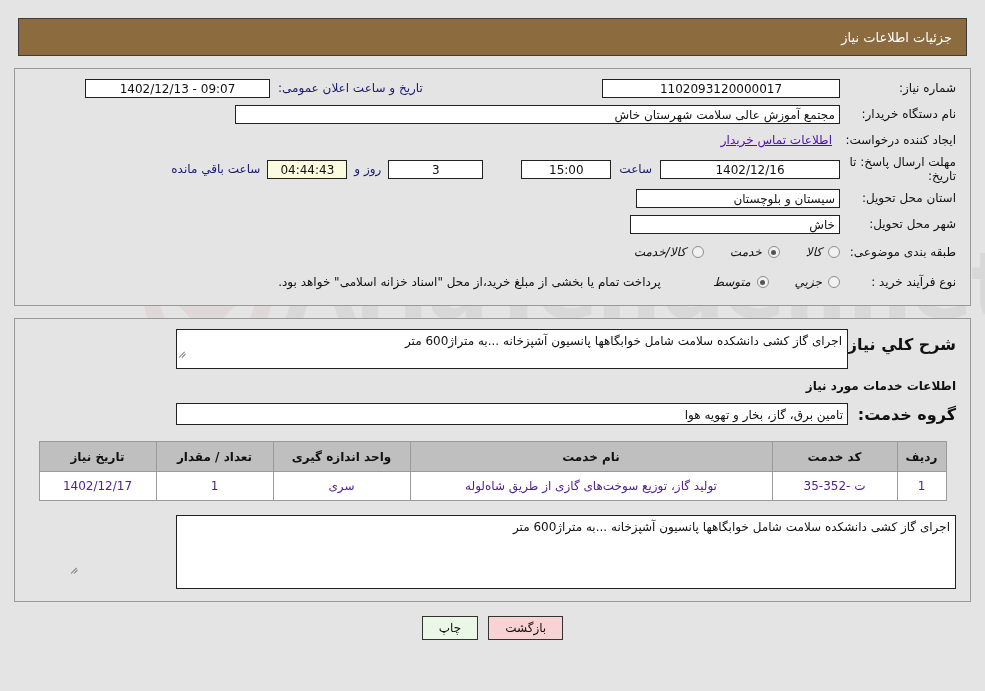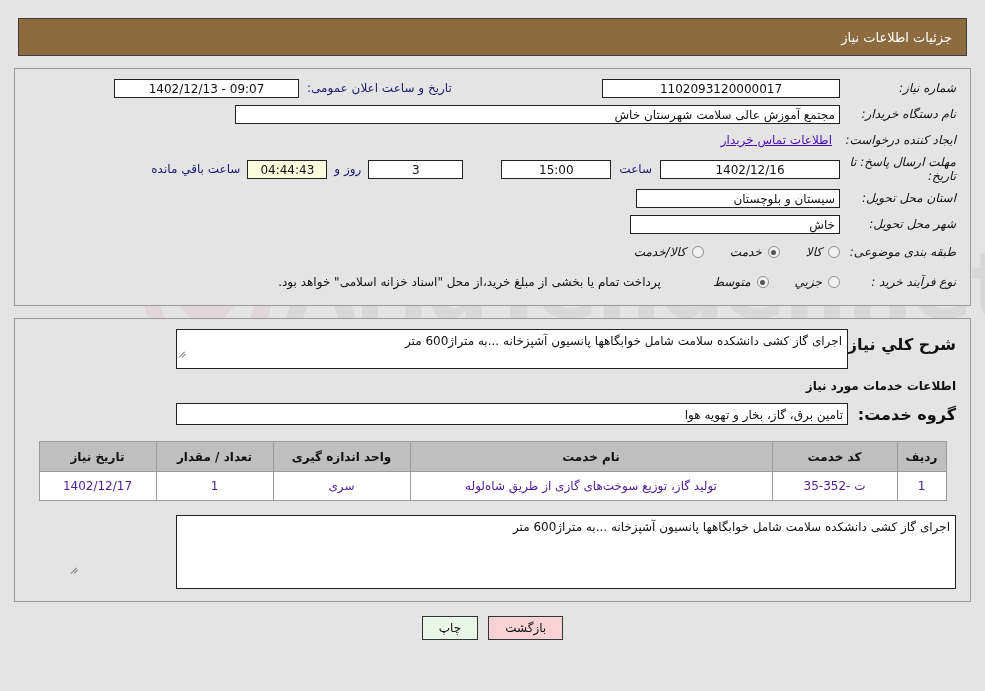--- a/index.html
+++ b/index.html
@@ -64,21 +64,21 @@
     padding: 2px 10px;
     min-height: 22px;
   }
   .lbl {
     font-size: 12px;
     color: #111;
     text-align: right;
     white-space: nowrap;
     padding-right: 4px;
   }
-  .lbl.w-right { width: 116px; flex: 0 0 116px; font-style: italic; }
+  .lbl.w-right { width: 116px; flex: 0 0 116px; }
 
   .fld {
     border: 1px solid #222;
     background: #ffffff;
     height: 19px;
     line-height: 19px;
     font-size: 12px;
     color: #111;
     padding: 0 4px;
     box-sizing: border-box;
@@ -237,38 +237,38 @@
     <div class="page-header">جزئیات اطلاعات نیاز</div>
   </div>
 
   <div class="panel" style="padding:6px 0 8px 0;">
 
     <div class="frow">
       <div class="lbl w-right">شماره نیاز:</div>
       <div class="fld" style="width:238px;">1102093120000017</div>
       <div class="spacer"></div>
       <div class="lbl-blue" style="margin-left:8px;">تاریخ و ساعت اعلان عمومی:</div>
-      <div class="fld" style="width:185px;margin-left:89px;">09:07 - 1402/12/13</div>
+      <div class="fld" style="width:185px;margin-left:60px;">09:07 - 1402/12/13</div>
     </div>
 
     <div class="frow">
       <div class="lbl w-right">نام دستگاه خریدار:</div>
       <div class="fld rtltext" style="width:605px;">مجتمع آموزش عالی سلامت شهرستان خاش</div>
     </div>
 
     <div class="frow">
       <div class="lbl w-right">ایجاد کننده درخواست:</div>
       <div class="link" style="margin-right:8px;">اطلاعات تماس خریدار</div>
     </div>
 
     <div class="frow">
       <div class="lbl w-right" style="line-height:14px;white-space:normal;">مهلت ارسال پاسخ: تا تاریخ:</div>
       <div class="fld" style="width:180px;">1402/12/16</div>
       <div class="lbl-blue" style="margin:0 8px;">ساعت</div>
-      <div class="fld" style="width:110px;">15:00</div>
+      <div class="fld" style="width:90px;">15:00</div>
       <div style="width:38px;"></div>
       <div class="fld" style="width:95px;">3</div>
       <div class="lbl-blue" style="margin:0 7px;">روز و</div>
       <div class="fld yellow" style="width:80px;">04:44:43</div>
       <div class="lbl-blue" style="margin-right:7px;">ساعت باقي مانده</div>
     </div>
 
     <div class="frow">
       <div class="lbl w-right">استان محل تحویل:</div>
       <div class="fld rtltext" style="width:204px;">سیستان و بلوچستان</div>

